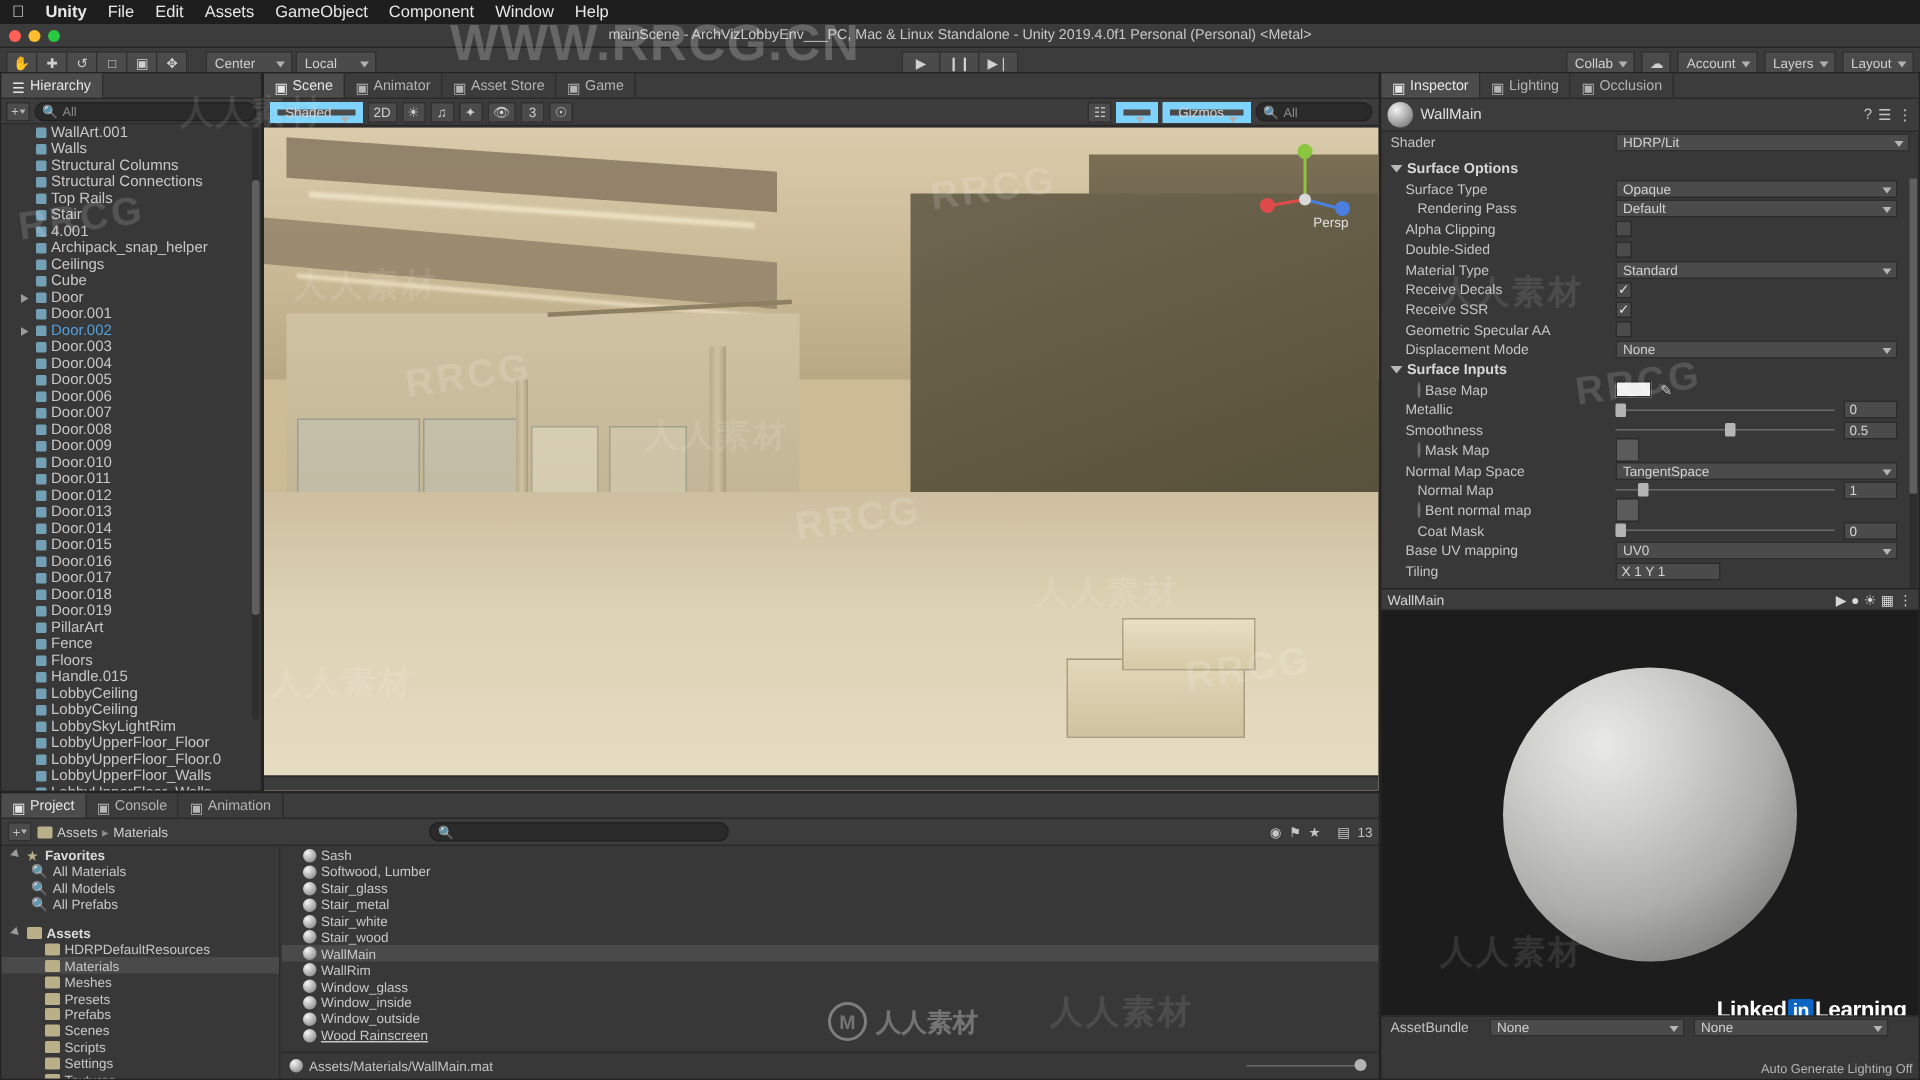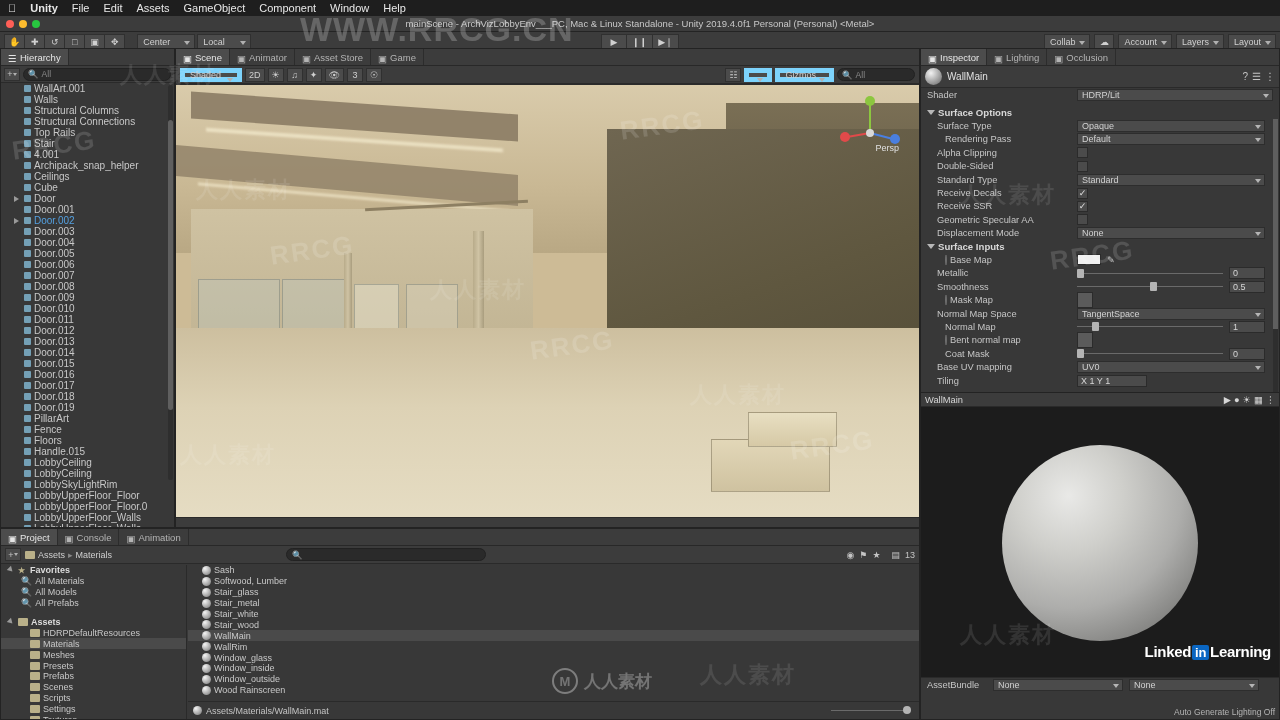--- a/index.html
+++ b/index.html
@@ -291,21 +291,21 @@
   .sphere {
     position: absolute; left: 50%; top: 50%; transform: translate(-50%,-50%);
     width: 196px; height: 196px; border-radius: 50%;
     background: radial-gradient(circle at 34% 26%, #e9e9e7 0%, #cfcfcb 28%, #adadab 58%, #7c7c7a 85%, #5e5e5c 100%);
   }
   .prev-foot {
     position: absolute; left: 0; right: 0; bottom: 0; height: 42px; background: #383838;
     border-top: 1px solid #2a2a2a;
   }
   .logo-li {
-    position: absolute; right: 8px; top: 250px; font-size: 15px; color: #fff;
+    position: absolute; right: 8px; top: 272px; font-size: 15px; color: #fff;
     font-weight: bold; letter-spacing: -0.3px;
   }
   .logo-in {
     display: inline-block; background: #0a66c2; color: #fff; border-radius: 2px;
     padding: 0 3px; font-size: 13px; margin: 0 1px;
   }
   .autogen {
     position: absolute; right: 4px; bottom: 2px; font-size: 8.5px; color: #b4b4b4;
   }
 
@@ -779,21 +779,21 @@
         </div>
         <div class="row">
           <span class="lbl ind"><span>Alpha Clipping</span></span>
           <span class="chk"></span>
         </div>
         <div class="row">
           <span class="lbl ind"><span>Double-Sided</span></span>
           <span class="chk"></span>
         </div>
         <div class="row">
-          <span class="lbl ind"><span>Standard Type</span></span>
+          <span class="lbl ind"><span>Material Type</span></span>
           <span class="drop">Standard</span>
         </div>
         <div class="row">
           <span class="lbl ind"><span>Receive Decals</span></span>
           <span class="chk">✓</span>
         </div>
         <div class="row">
           <span class="lbl ind"><span>Receive SSR</span></span>
           <span class="chk">✓</span>
         </div>
@@ -1055,21 +1055,21 @@
           <span>Window_glass</span>
         </div>
         <div class="prow" style="padding-left: 14px;">
           <span class="mat-ico"></span>
           <span>Window_inside</span>
         </div>
         <div class="prow" style="padding-left: 14px;">
           <span class="mat-ico"></span>
           <span>Window_outside</span>
         </div>
-        <div class="prow" style="padding-left: 14px;">
+        <div class="prow" style="padding-left: 14px; text-decoration: underline;">
           <span class="mat-ico"></span>
           <span>Wood Rainscreen</span>
         </div>
       </div>
     <div class="proj-status">
       <span class="mat-ico"></span>
       <span>Assets/Materials/WallMain.mat</span>
       <div class="proj-slider">
         <span class="track"></span>
         <span class="knob"></span>

